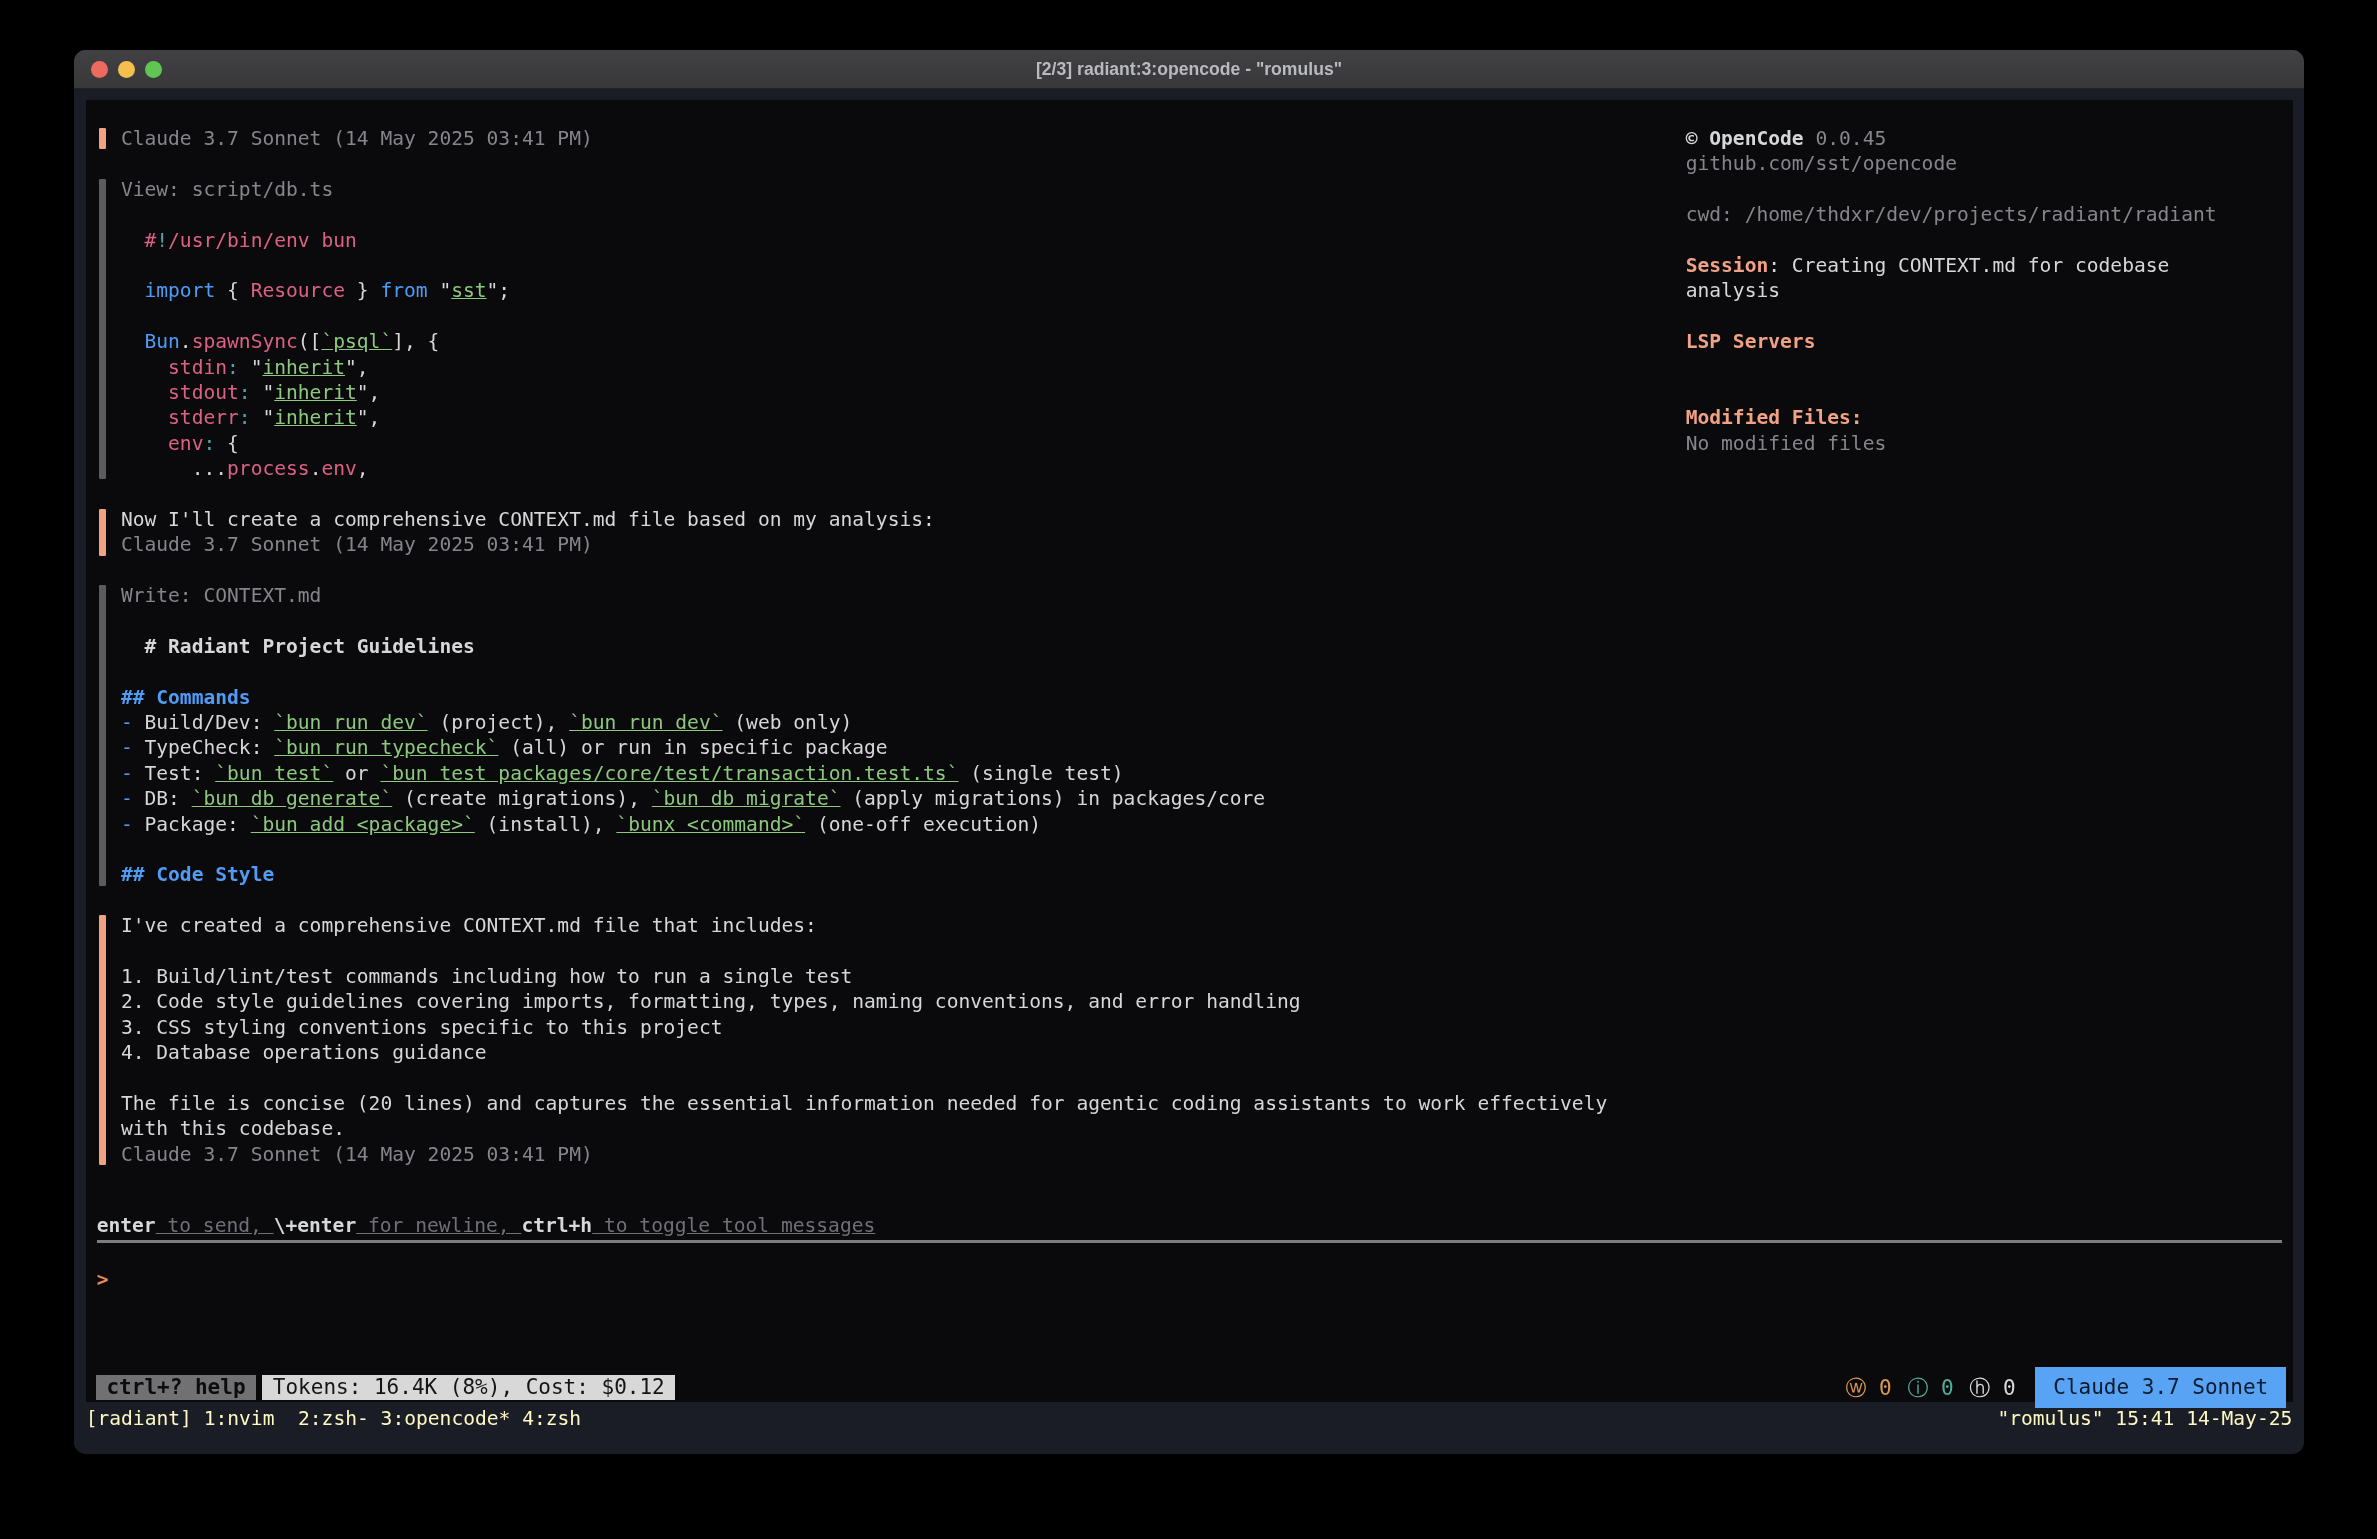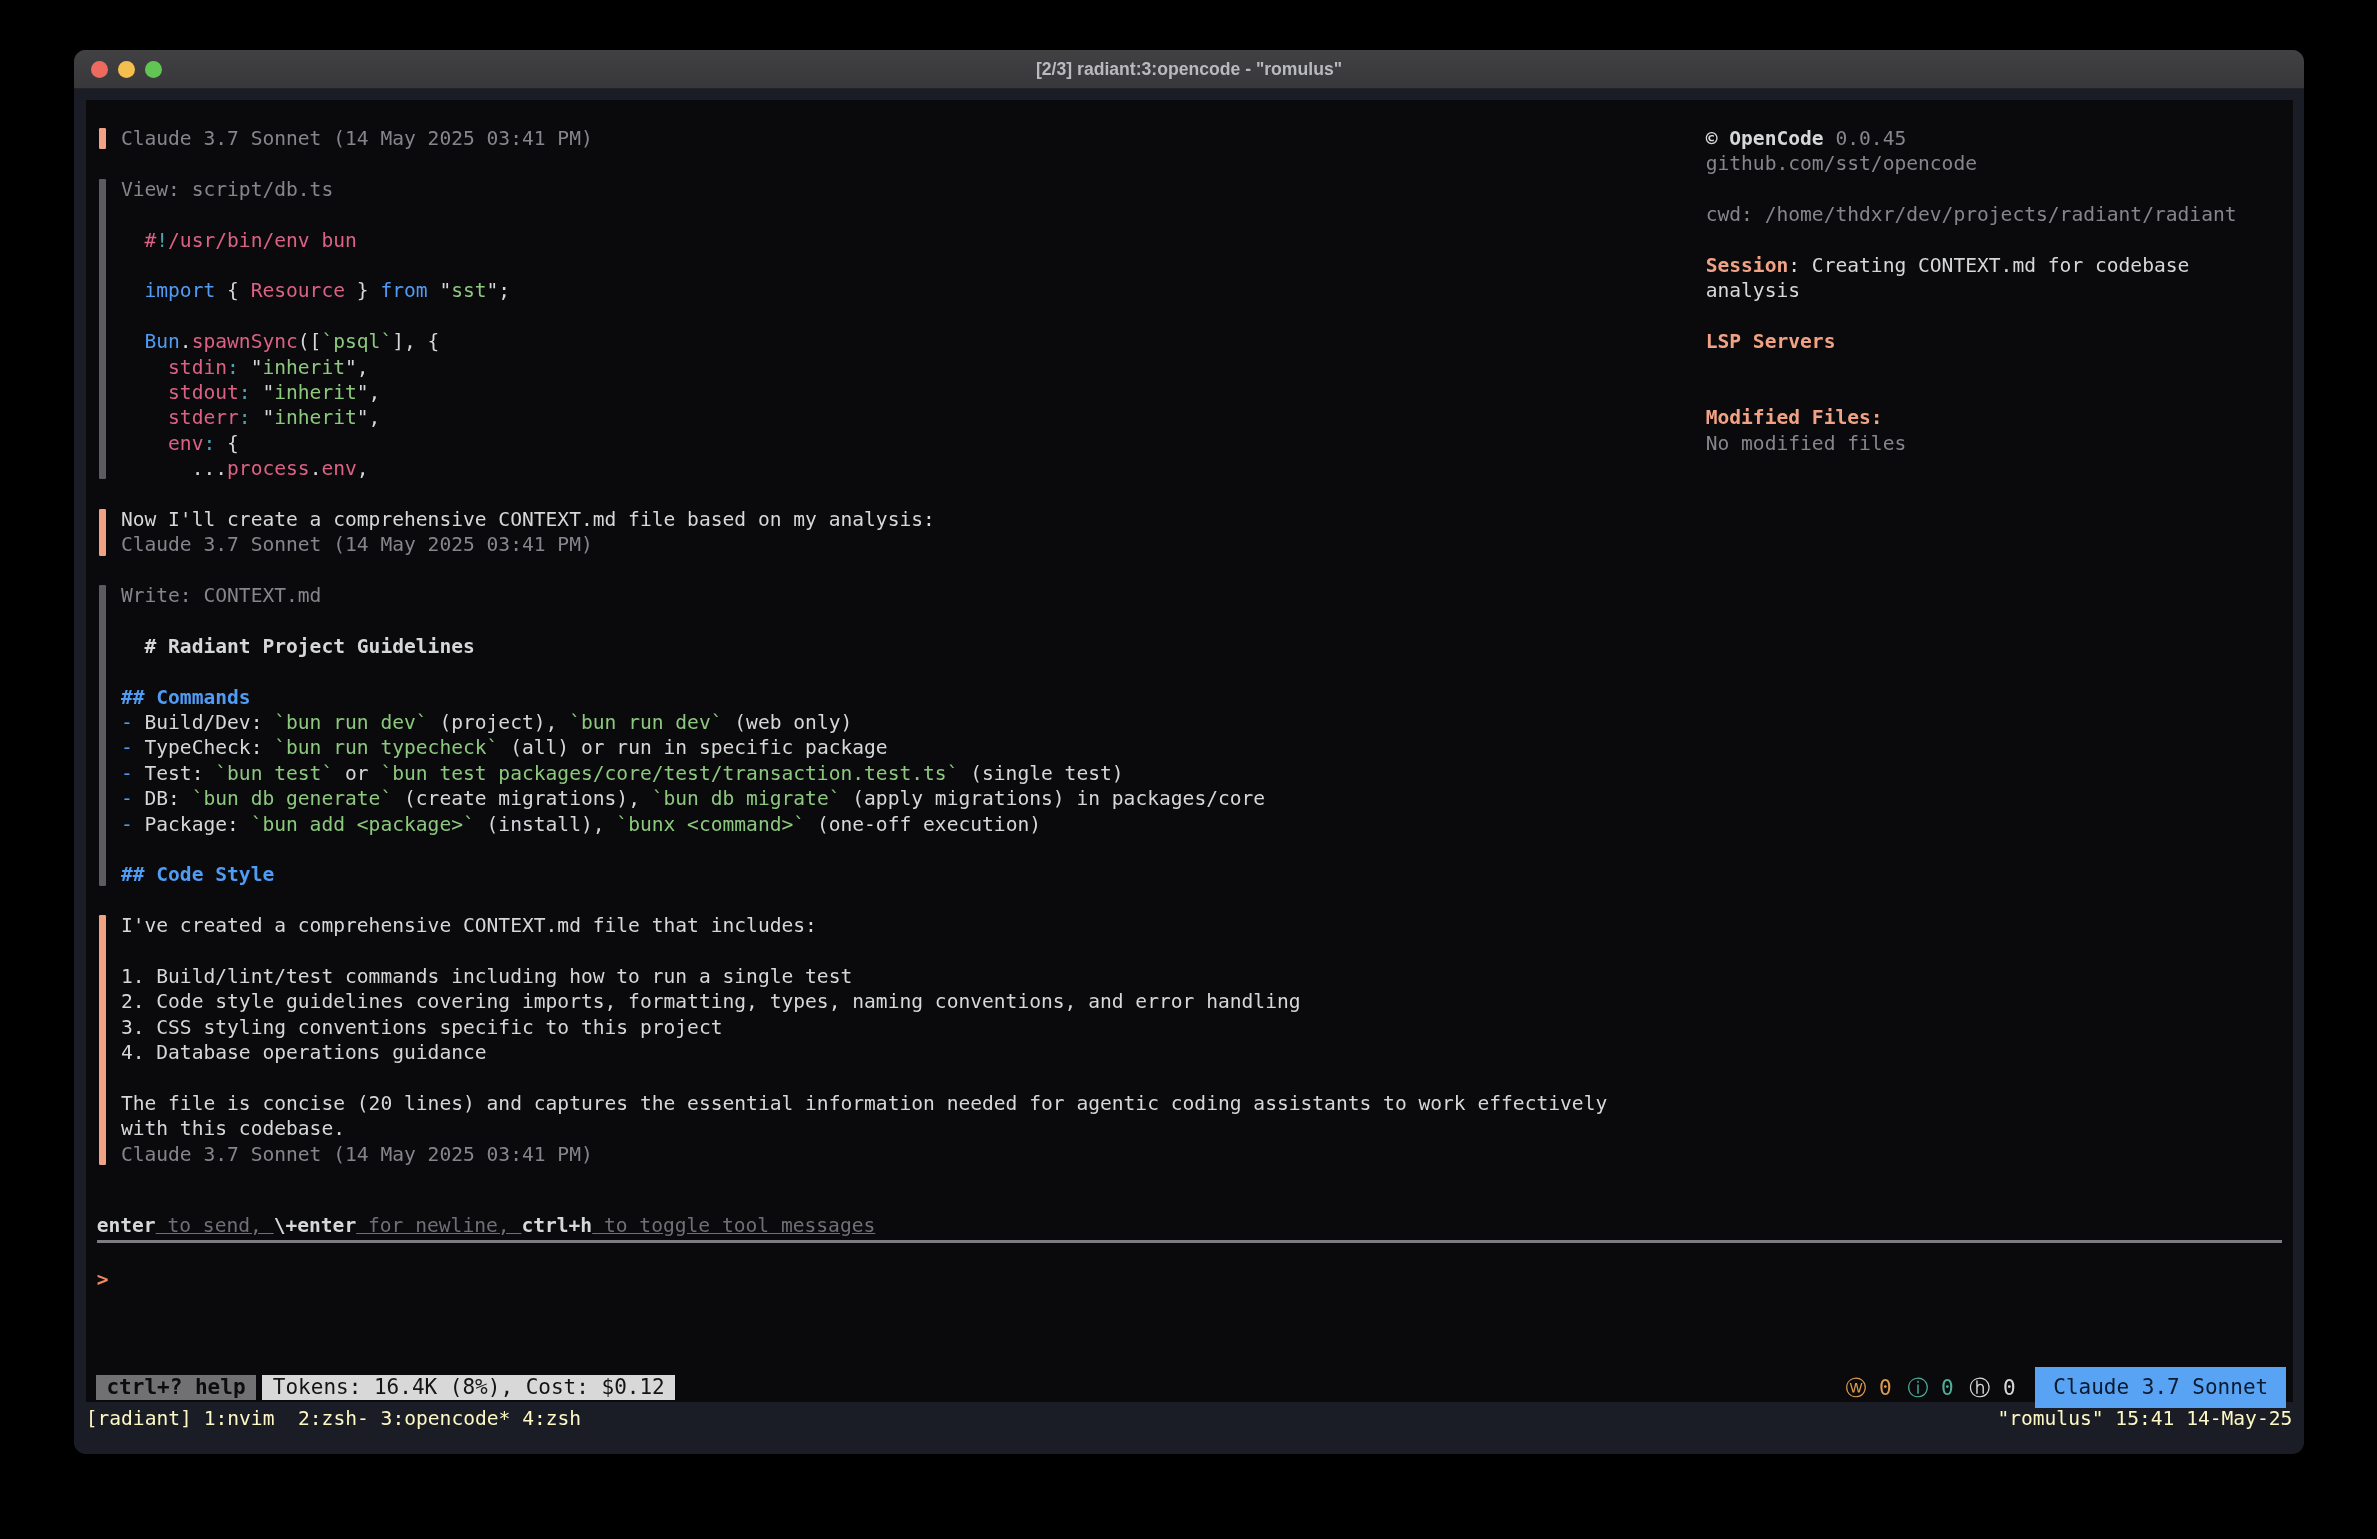--- a/index.html
+++ b/index.html
@@ -17,30 +17,30 @@
   .light{width:17px;height:17px;border-radius:50%;}
   .light-close{background:#ec6a5e;}
   .light-min{background:#f4bf4f;}
   .light-zoom{background:#61c554;}
 
   .term{position:absolute;left:11.7px;top:50px;width:2207px;height:1302px;background:#0a0a0c;}
 
   .line{height:25.4px;line-height:25.4px;font-size:19.6px;white-space:pre;color:#d6d7d9;}
   .bold{font-weight:bold;}
   .c-fg{color:#d6d7d9;} .c-gray{color:#85868c;} .c-dim{color:#6f7077;text-decoration:underline;}
-  .c-pink{color:#dc6184;} .c-blue{color:#509cf5;} .c-green{color:#8cc97e;}
+  .c-pink{color:#dc6184;} .c-blue{color:#509cf5;} .c-green{color:#8cc97e;text-decoration:underline;}
   .c-teal{color:#4da4b0;} .c-orange{color:#f1a284;}
 
   .main{position:absolute;left:13.7px;top:26px;width:1579px;}
   .block{position:relative;padding-left:21.5px;margin-bottom:25.4px;}
   .block .bar{position:absolute;left:0;top:2px;bottom:2px;width:6.5px;border-radius:1.3px;}
   .bar-orange{background:#f1a284;}
   .bar-gray{background:#5b5b60;}
 
-  .sidebar{position:absolute;left:1600px;top:26px;width:607px;margin-left:20px;}
+  .sidebar{position:absolute;left:1600px;top:26px;width:607px;}
 
   .hints{position:absolute;left:11px;top:1113px;}
   .divider{position:absolute;left:11px;right:10.4px;top:1140px;height:2.6px;background:#7d7d81;}
   .prompt{position:absolute;left:11px;top:1167px;height:25.4px;line-height:25.4px;
           font-size:19.6px;font-weight:bold;color:#ed8a5f;}
 
   .statusbar{position:absolute;left:10.4px;right:6.5px;top:1275px;height:25px;
              display:flex;align-items:center;font-size:21px;}
   .chip{height:25px;line-height:25px;padding:0 10.4px;}
   .chip-help{background:#717174;color:#0c0c0e;font-weight:bold;}

